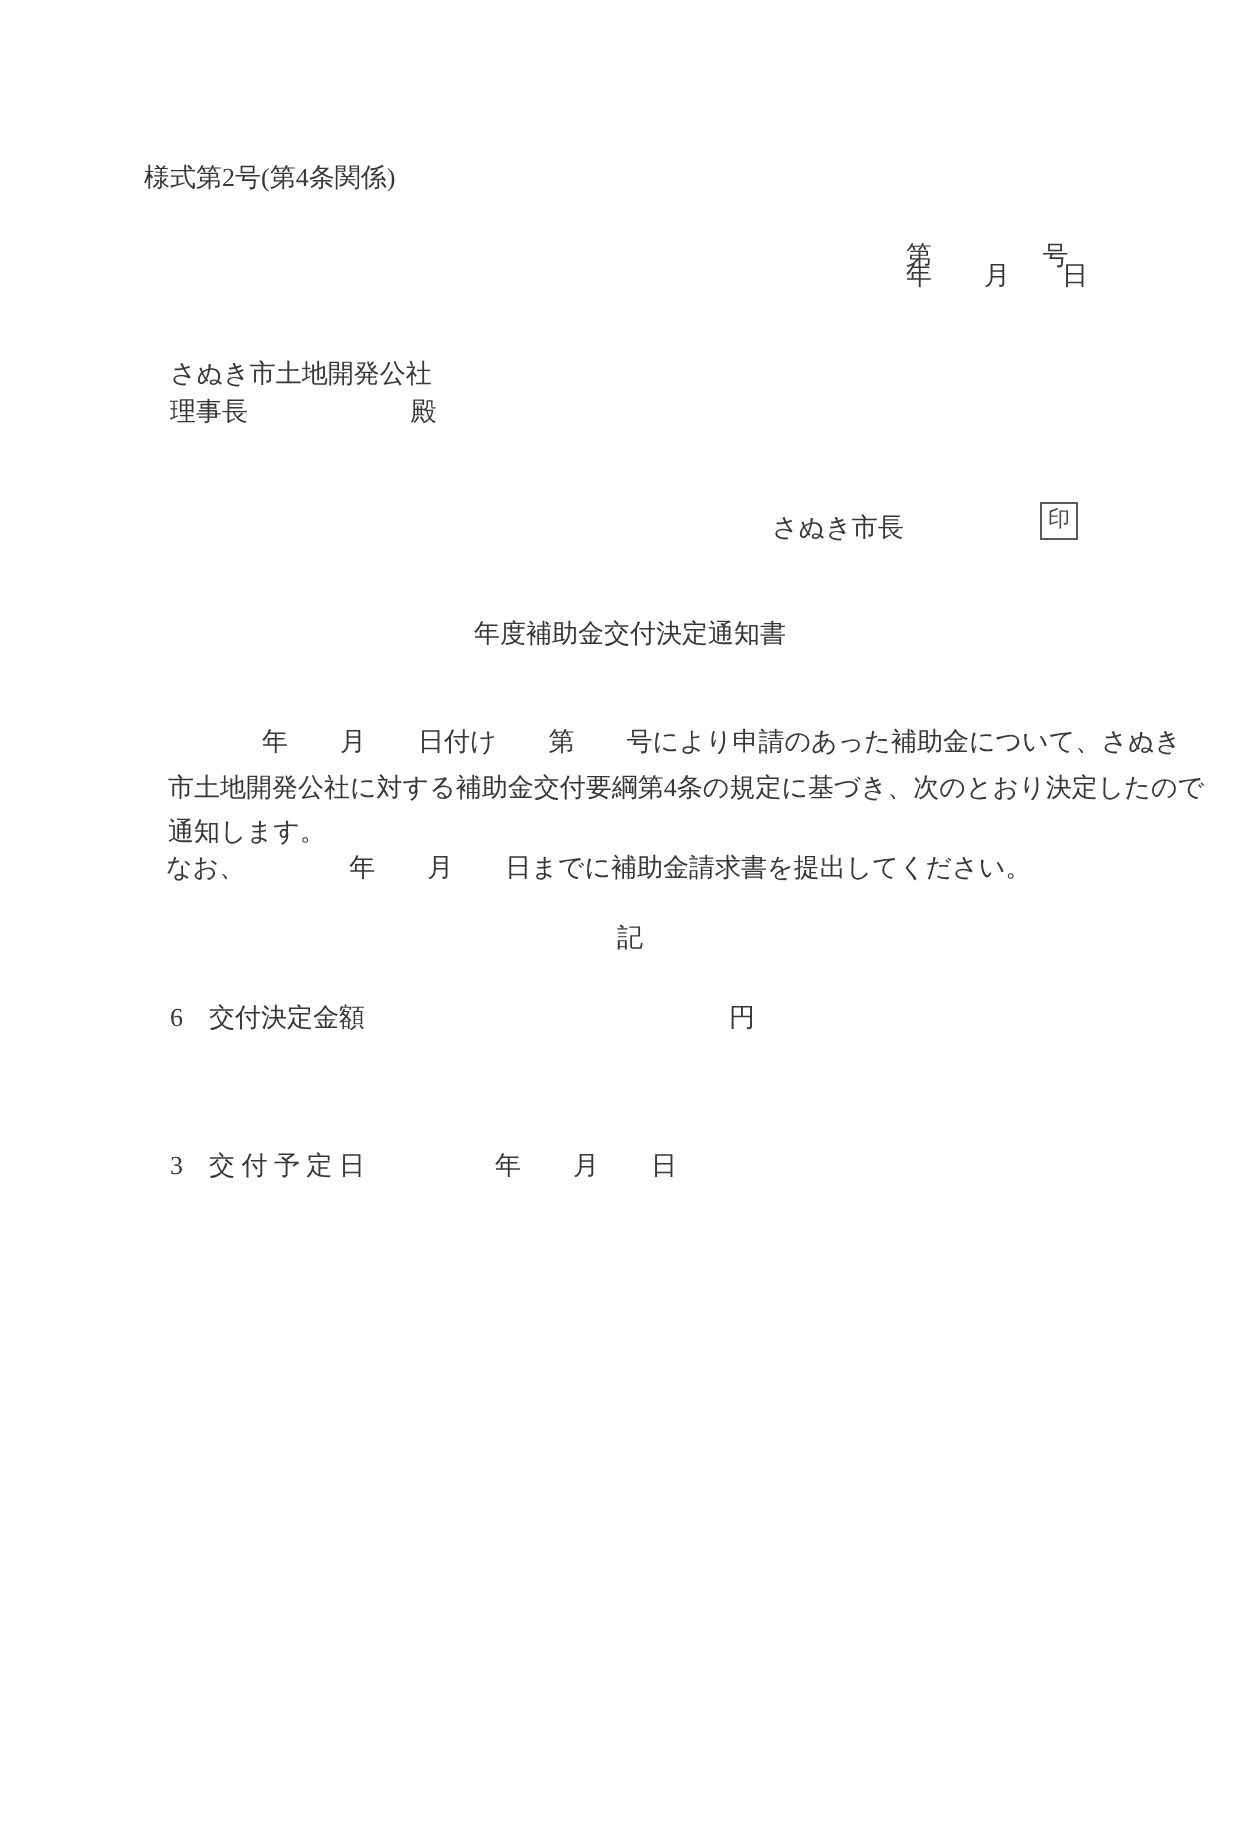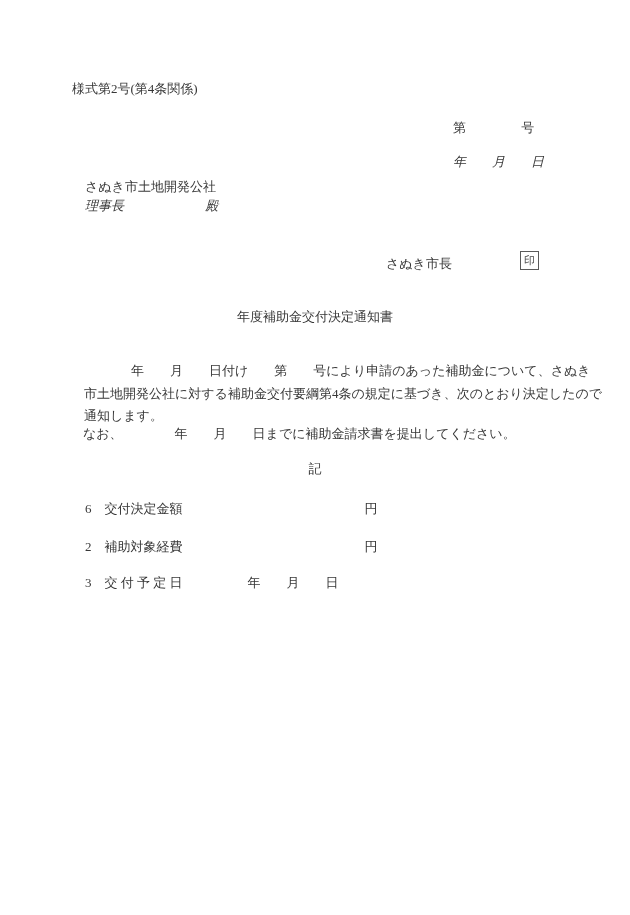--- a/index.html
+++ b/index.html
@@ -17,23 +17,23 @@
       color: #373737;
       overflow: hidden;
     }
     .line {
       position: absolute;
       white-space: pre;
       line-height: 1.25;
     }
     .form-number   { left: 72px;  top: 81px; }
     .doc-number    { left: 453px; top: 120px; }
-    .date-line     { left: 453px; top: 154px; font-style: italic; }
+    .date-line     { left: 453px; top: 130px; }
     .org-line      { left: 85px;  top: 179px; }
-    .addr-title    { left: 85px;  top: 198px; font-style: italic; }
+    .addr-title    { left: 85px;  top: 198px; }
     .sender-line   { left: 386px; top: 256px; }
     .seal {
       position: absolute;
       left: 520px;
       top: 251px;
       border: 1px solid #5a5a5a;
       font-size: 11px;
       line-height: 1;
       padding: 3px 3px;
       color: #4a4a4a;
@@ -84,17 +84,16 @@
   <div class="line body-2">市土地開発公社に対する補助金交付要綱第4条の規定に基づき、次のとおり決定したので</div>
 
   <div class="line body-3">通知します。</div>
 
   <div class="line note">なお、　　　　年　　月　　日までに補助金請求書を提出してください。</div>
 
   <div class="line record-marker">記</div>
 
   <div class="line item-1">6　交付決定金額　　　　　　　　　　　　　　円</div>
 
-  <div class="line item-2">2　補助対象経費　　　　　　　　　　　　　　円</div>
 
   <div class="line item-3">3　交 付 予 定 日　　　　　年　　月　　日</div>
 
 </div>
 
 </body></html>

